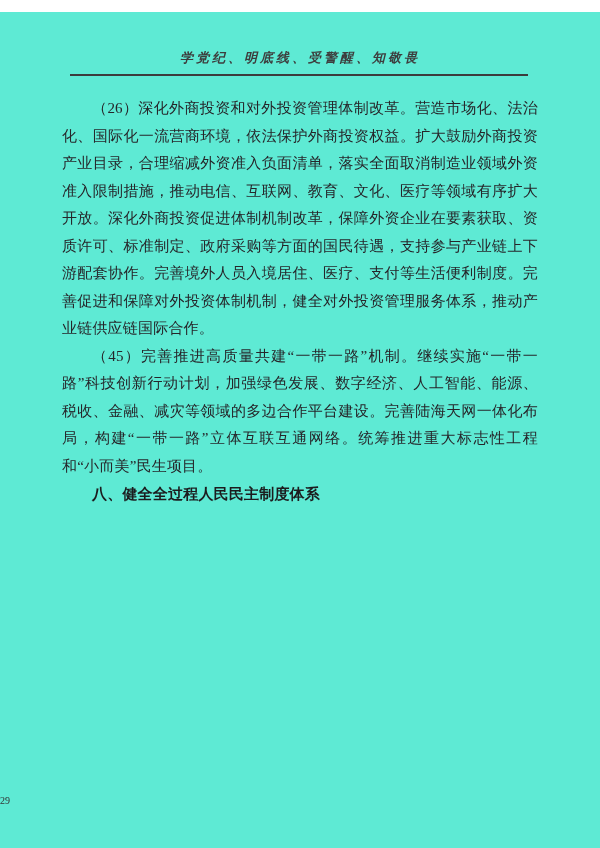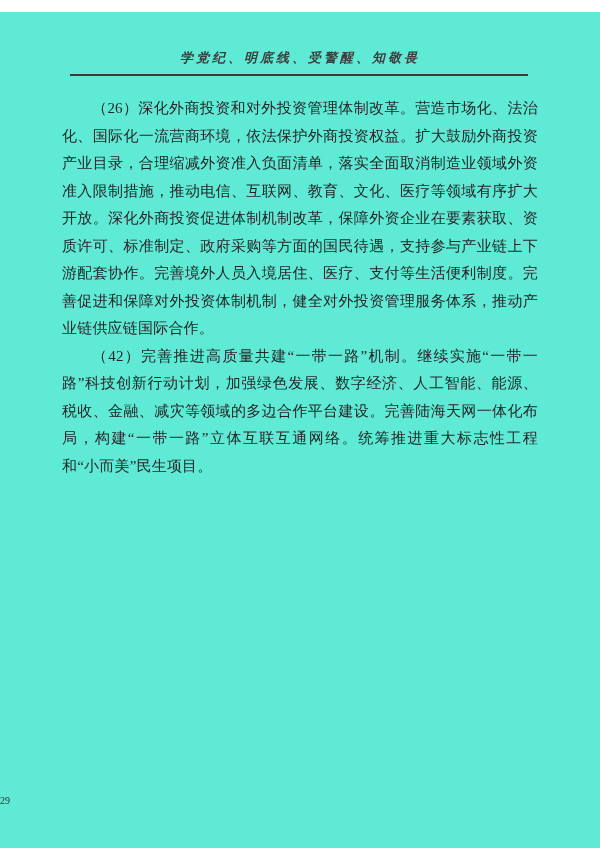--- a/index.html
+++ b/index.html
@@ -76,18 +76,19 @@
 <body>
 
 <div class="page">
 
   <div class="header-title">学党纪、明底线、受警醒、知敬畏</div>
 
   <div class="header-rule"></div>
 
   <div class="doc-body">
     <p>（26）深化外商投资和对外投资管理体制改革。营造市场化、法治化、国际化一流营商环境，依法保护外商投资权益。扩大鼓励外商投资产业目录，合理缩减外资准入负面清单，落实全面取消制造业领域外资准入限制措施，推动电信、互联网、教育、文化、医疗等领域有序扩大开放。深化外商投资促进体制机制改革，保障外资企业在要素获取、资质许可、标准制定、政府采购等方面的国民待遇，支持参与产业链上下游配套协作。完善境外人员入境居住、医疗、支付等生活便利制度。完善促进和保障对外投资体制机制，健全对外投资管理服务体系，推动产业链供应链国际合作。</p>
-    <p>（42）完善推进高质量共建“一带一路”机制。继续实施“一带一路”科技创新行动计划，加强绿色发展、数字经济、人工智能、能源、税收、金融、减灾等领域的多边合作平台建设。完善陆海天网一体化布局，构建“一带一路”立体互联互通网络。统筹推进重大标志性工程和“小而美”民生项目。</p>
+    <p>（45）完善推进高质量共建“一带一路”机制。继续实施“一带一路”科技创新行动计划，加强绿色发展、数字经济、人工智能、能源、税收、金融、减灾等领域的多边合作平台建设。完善陆海天网一体化布局，构建“一带一路”立体互联互通网络。统筹推进重大标志性工程和“小而美”民生项目。</p>
+    <h2>八、健全全过程人民民主制度体系</h2>
   </div>
 
   <div class="page-number">29</div>
 
 </div>
 
 </body></html>

